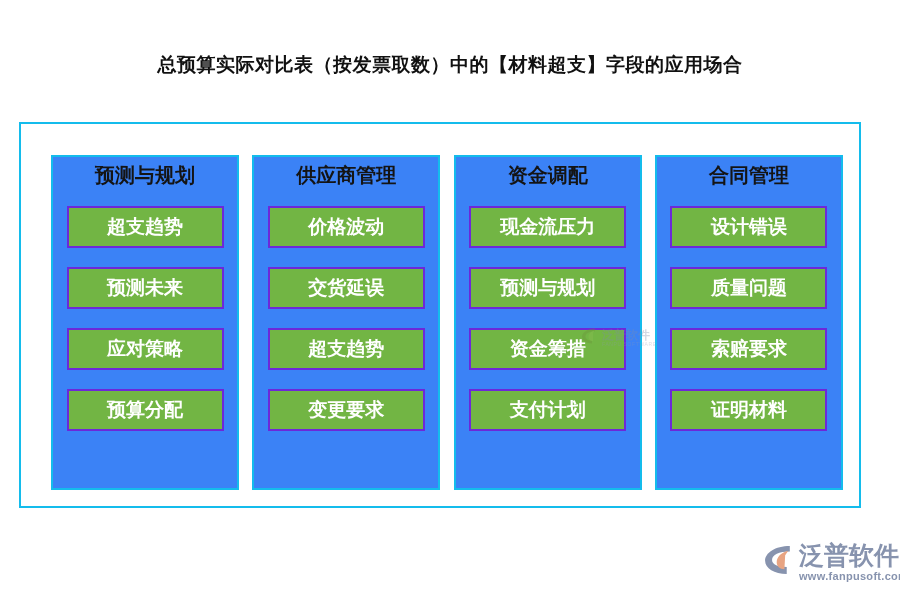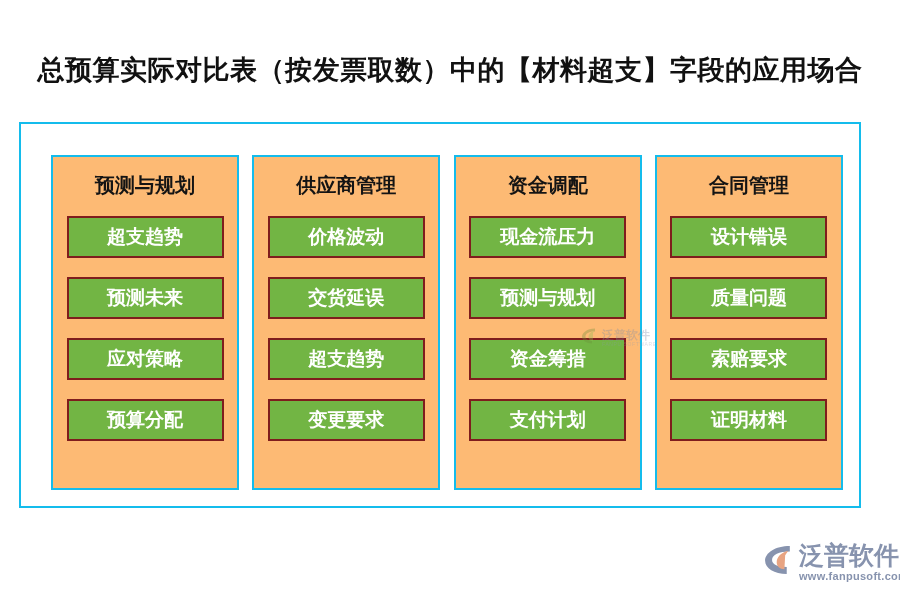--- a/index.html
+++ b/index.html
@@ -16,21 +16,21 @@
   }
 
   
   .page-title {
     position: absolute;
     left: 0;
     top: 52px;
     width: 900px;
     text-align: center;
     font-family: "Liberation Serif", "DejaVu Serif", serif;
-    font-size: 27px;
+    font-size: 19px;
     font-weight: bold;
     color: #111111;
     letter-spacing: 0.5px;
     white-space: nowrap;
   }
 
   
   .outer-frame {
     position: absolute;
     left: 19px;
@@ -51,25 +51,25 @@
     height: 335px;
     display: flex;
     justify-content: space-between;
     align-items: stretch;
   }
 
   .column {
     width: 188px;
     border: 2px solid #14BCEC;
     box-sizing: border-box;
-    background: #fdba74;
-    display: flex;
-    flex-direction: column;
-    align-items: center;
-    padding-top: 18px;
+    background: #3b82f6;
+    display: flex;
+    flex-direction: column;
+    align-items: center;
+    padding-top: 8px;
   }
 
   .column-title {
     font-family: "Liberation Serif", "DejaVu Serif", serif;
     font-size: 20px;
     font-weight: bold;
     color: #141414;
     line-height: 1;
     margin-bottom: 21px;
     white-space: nowrap;
@@ -79,21 +79,21 @@
     width: 100%;
     display: flex;
     flex-direction: column;
     align-items: center;
   }
 
   .item-box {
     width: 157px;
     height: 42px;
     background: #72B544;
-    border: 2px solid #7f1d1d;
+    border: 2px solid #6d28d9;
     box-sizing: border-box;
     display: flex;
     align-items: center;
     justify-content: center;
     margin-bottom: 19px;
     font-family: "Liberation Serif", "DejaVu Serif", serif;
     font-size: 19px;
     font-weight: bold;
     color: #FFFFFF;
     white-space: nowrap;

